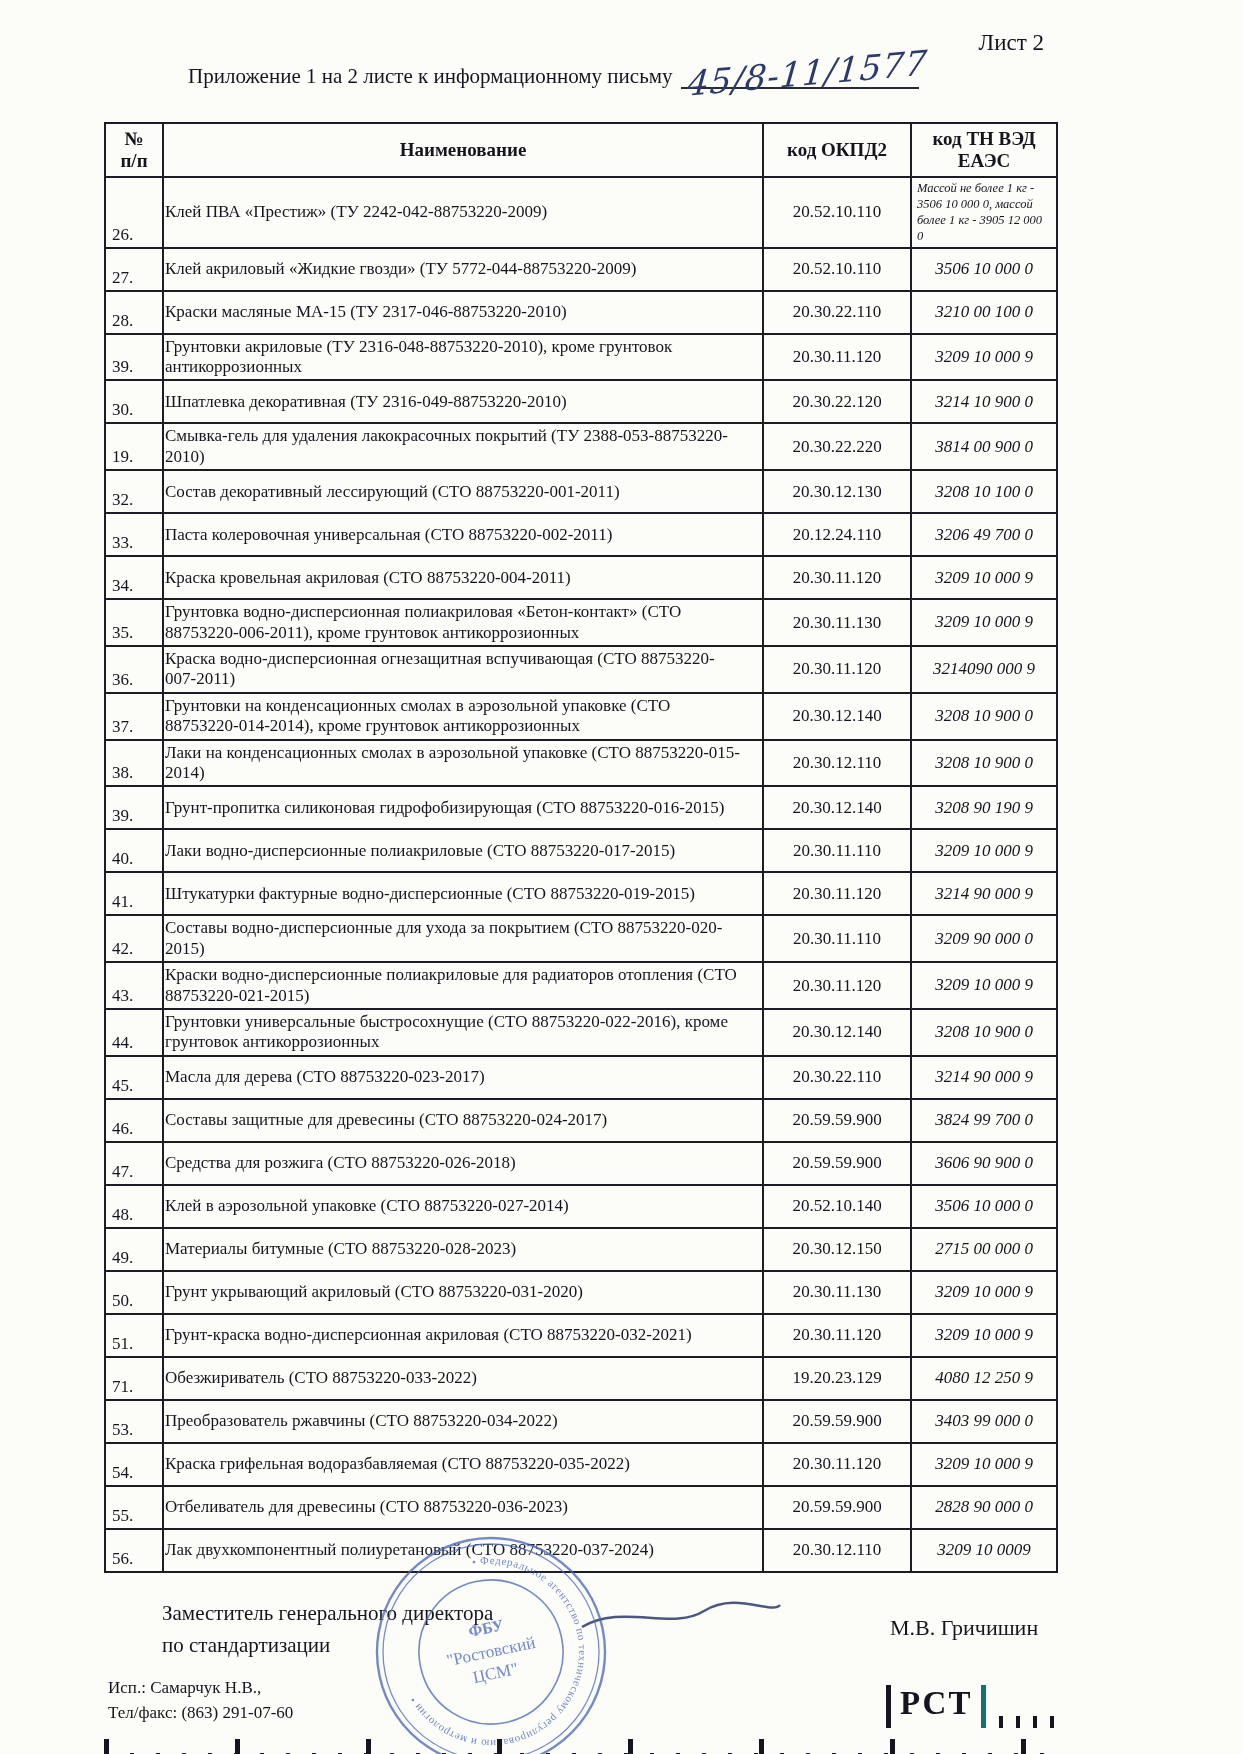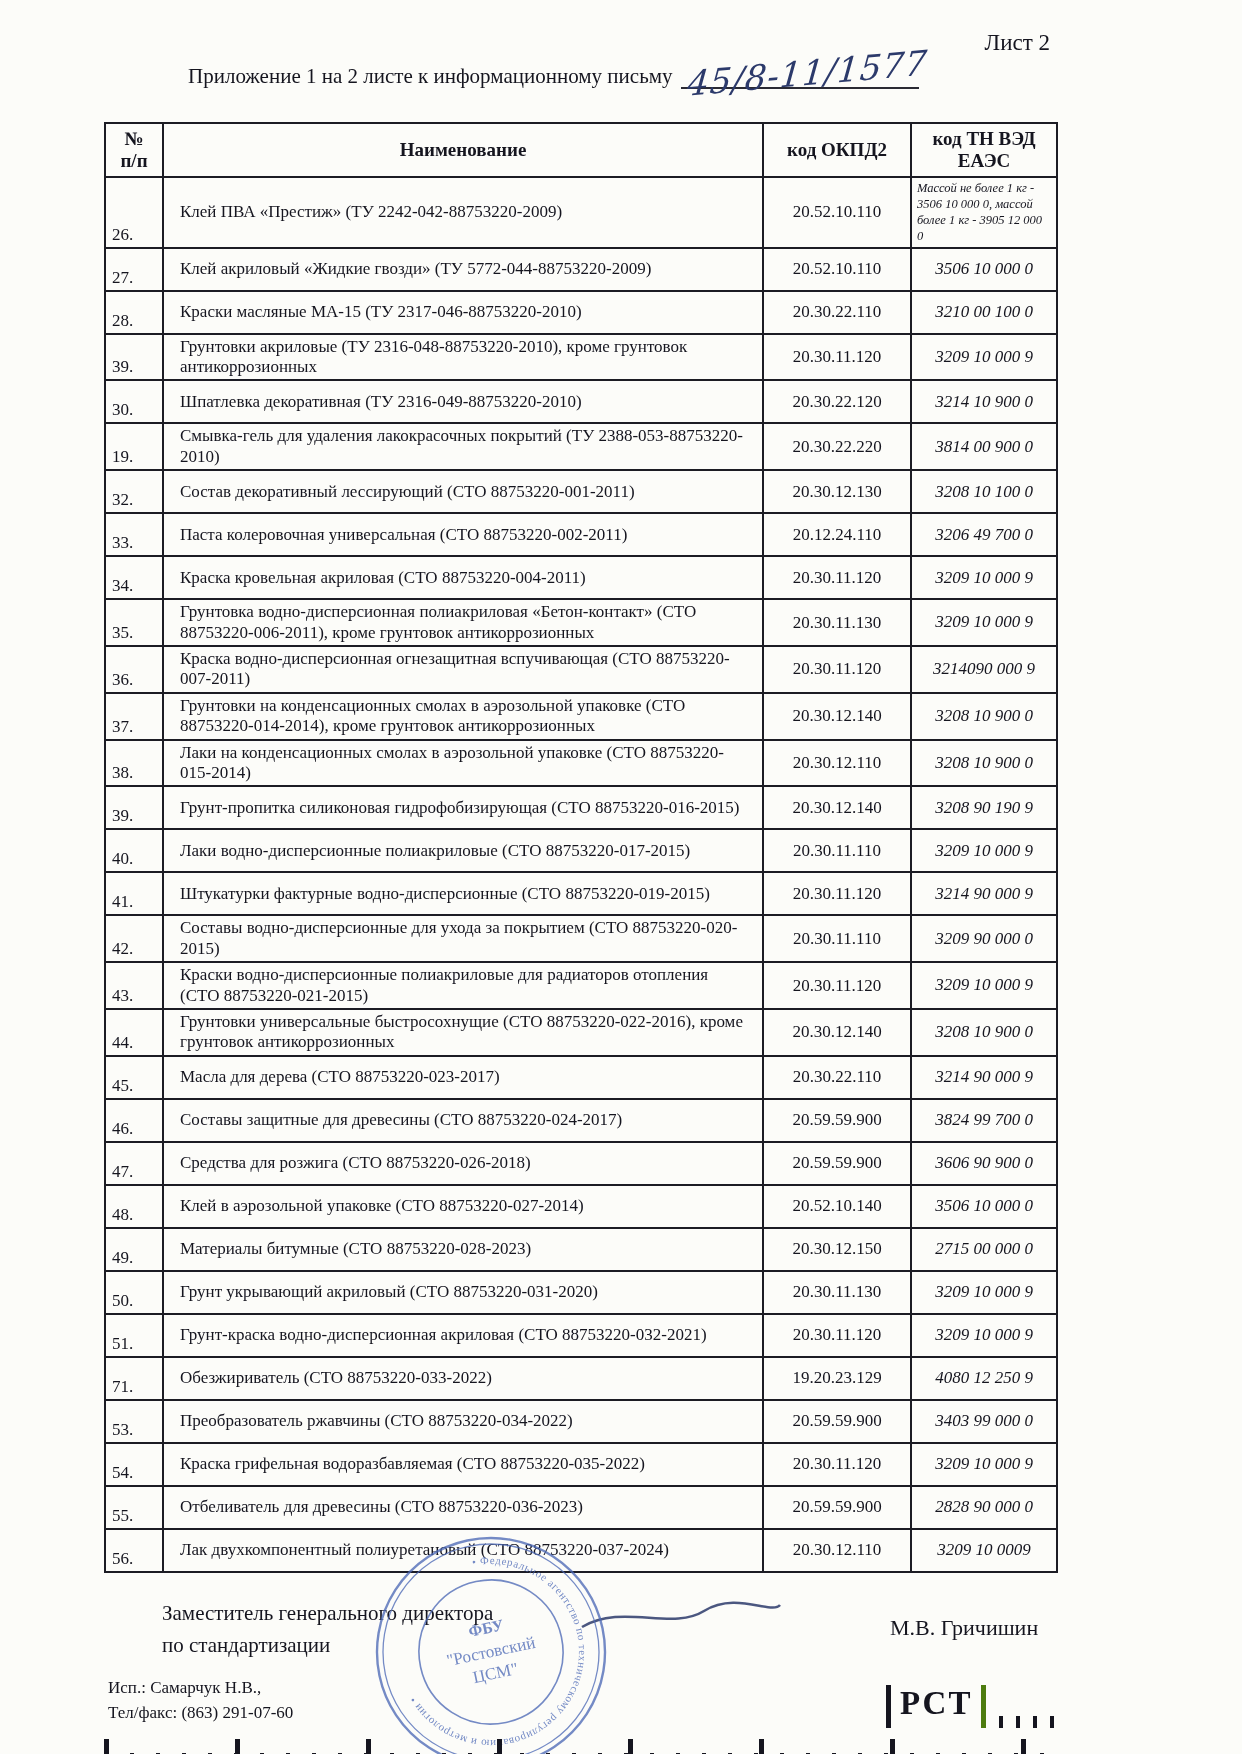--- a/index.html
+++ b/index.html
@@ -3,51 +3,51 @@
 <meta charset="utf-8">
 <style>
   html,body{margin:0;padding:0;background:#e9e9e6;}
   .page{
     width:1242px;height:1754px;margin:0 auto;position:relative;overflow:hidden;
     background:#fcfcf9;color:#15151f;
     font-family:"Liberation Serif","DejaVu Serif",serif;
   }
   
   .page-head{position:relative;height:122px;}
-  .sheet-label{position:absolute;top:30px;right:192px;font-size:23px;}
+  .sheet-label{position:absolute;top:30px;right:198px;font-size:23px;}
   .title-row{position:absolute;top:64px;left:188px;font-size:21px;display:flex;align-items:flex-end;white-space:nowrap;}
   .blank-line{display:inline-block;width:238px;border-bottom:2px solid #2a2a33;margin-left:8px;position:relative;height:8px;}
   .handwritten{
     position:absolute;left:6px;bottom:-6px;
     font-family:"DejaVu Serif",serif;font-style:italic;font-size:34px;
     color:#2c3a6b;transform:rotate(-5deg) skewX(-10deg);letter-spacing:1px;white-space:nowrap;
   }
   
   table.products{border-collapse:collapse;margin-left:104px;width:952px;table-layout:fixed;}
   table.products th,table.products td{border:2px solid #1c1c24;}
   table.products th{font-size:19px;font-weight:bold;text-align:center;vertical-align:middle;padding:4px 3px;line-height:1.15;}
   .col-num{width:58px;}
   .col-name{width:600px;}
   .col-okpd{width:148px;}
   .col-tnved{width:146px;}
   td.c-num{font-size:17px;text-align:left;vertical-align:bottom;padding:19px 2px 2px 6px;}
-  td.c-name{font-size:17px;text-align:left;vertical-align:middle;padding:2px 18px 2px 16px;line-height:1.2;}
+  td.c-name{font-size:17px;text-align:left;vertical-align:middle;padding:2px 18px 2px 1px;line-height:1.2;}
   td.c-okpd{font-size:17px;text-align:center;vertical-align:middle;padding:2px 4px;}
   td.c-tnved{font-size:17px;text-align:center;vertical-align:middle;padding:2px 4px;line-height:1.2;font-style:italic;}
   td.c-tnved.small-note{font-size:12.5px;text-align:left;line-height:1.3;padding:2px 5px;}
   
   .page-foot{position:relative;margin-left:104px;width:952px;margin-top:16px;height:230px;}
   .sig-titles{position:absolute;left:58px;top:8px;font-size:21px;line-height:1.55;}
   .sig-stroke{position:absolute;left:472px;top:6px;}
   .sig-name{position:absolute;left:786px;top:26px;font-size:22px;}
   .executor{position:absolute;left:4px;top:86px;font-size:17px;line-height:1.5;}
   .stamp{position:absolute;left:266px;top:-58px;width:242px;height:242px;}
   .rst-mark{position:absolute;left:782px;top:96px;display:flex;align-items:flex-end;}
   .rst-label{font-weight:bold;font-size:33px;line-height:1;letter-spacing:2px;
-    border-left:5px solid #15151f;border-right:5px solid #4d7c0f;padding:2px 9px 8px 9px;}
+    border-left:5px solid #15151f;border-right:5px solid #0f766e;padding:2px 9px 8px 9px;}
   .rst-tick{display:inline-block;width:4px;height:12px;background:#15151f;margin-left:13px;}
   .marks{
     position:absolute;left:0;top:150px;width:952px;height:26px;
     background:
       repeating-linear-gradient(90deg,#15151f 0 4px,transparent 4px 26px),
       repeating-linear-gradient(90deg,#15151f 0 5px,transparent 5px 131px);
     background-size:100% 12px,100% 26px;
     background-position:left bottom,left bottom;
     background-repeat:no-repeat,no-repeat;
   }

